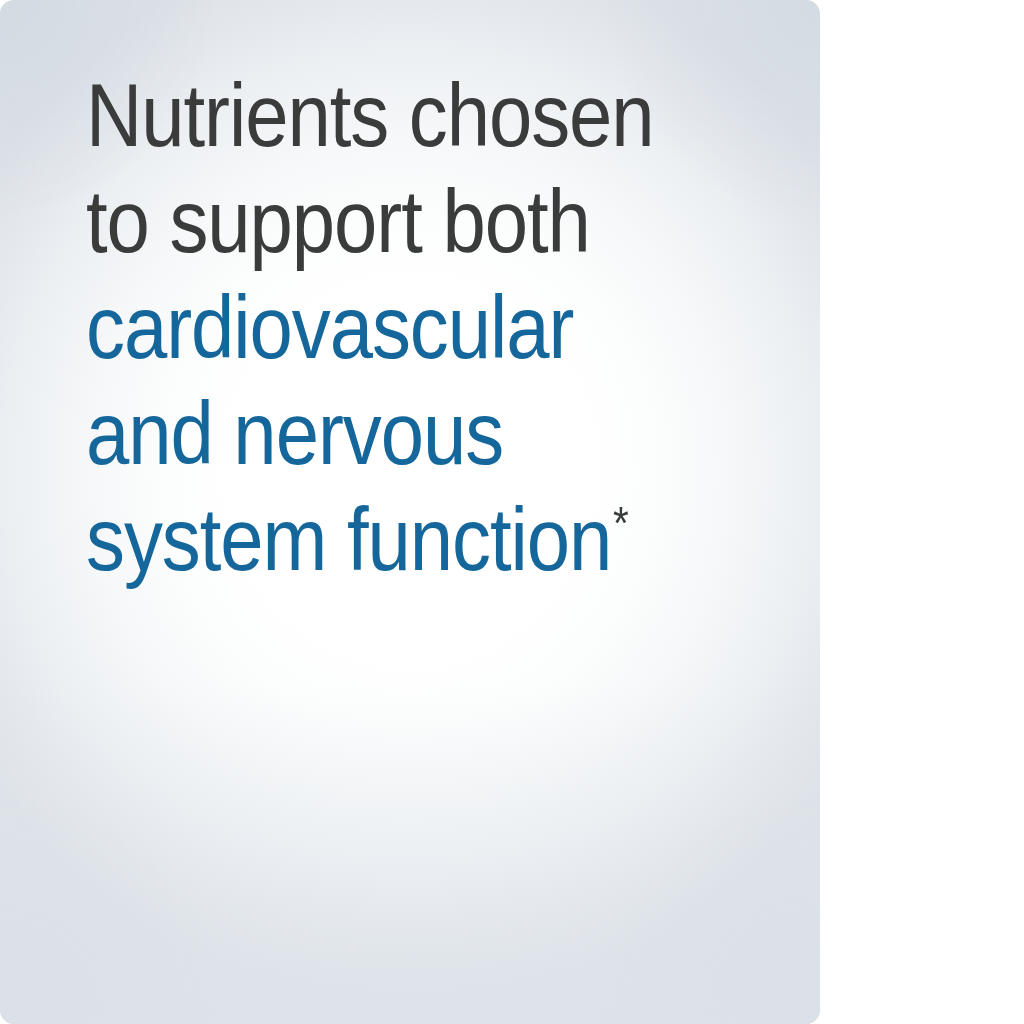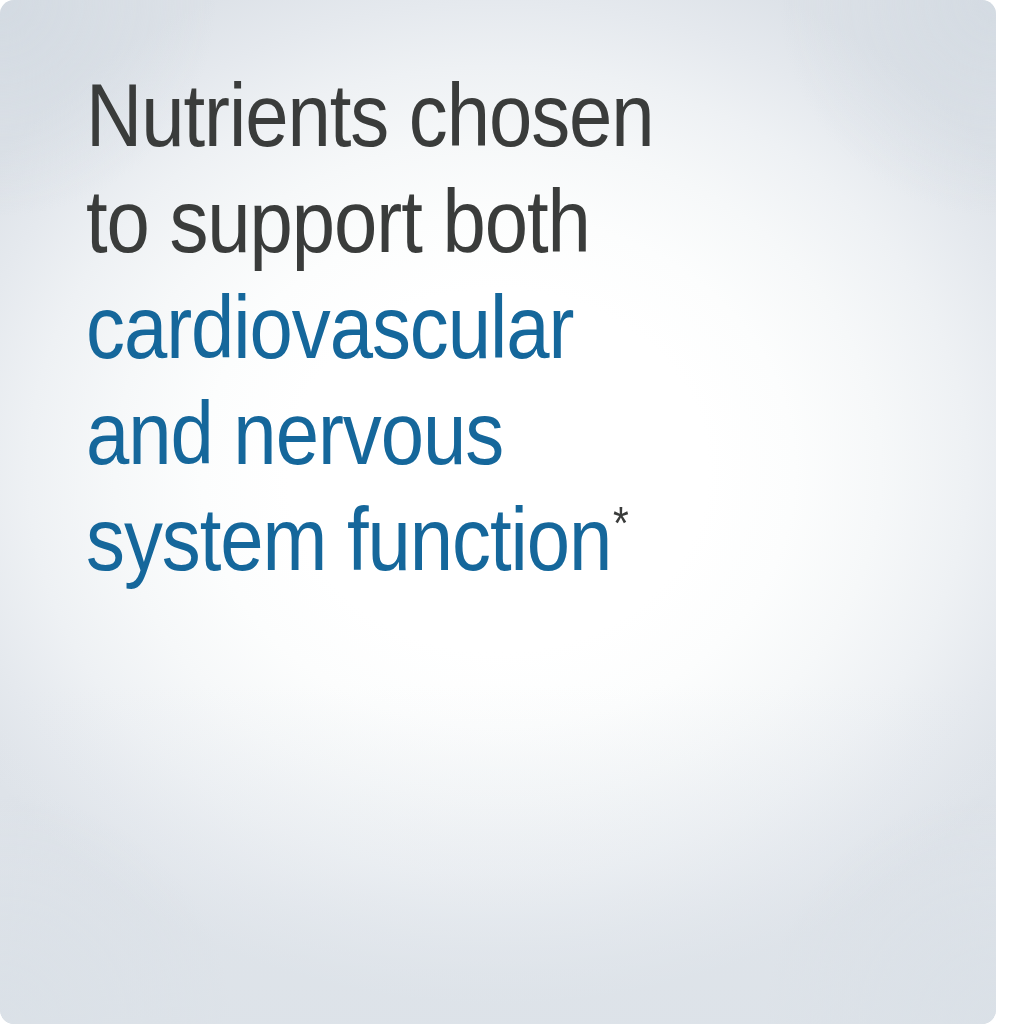--- a/index.html
+++ b/index.html
@@ -12,21 +12,21 @@
   body {
     width: 1024px;
     height: 1024px;
     overflow: hidden;
     font-family: "DejaVu Sans", sans-serif;
   }
 
   
   .banner {
     position: relative;
-    width: 996px;
+    width: 820px;
     height: 1024px;
     box-sizing: border-box;
     border-radius: 14px;
     overflow: hidden;
 
     
     background-color: #dfe4e9;
   }
 
   

